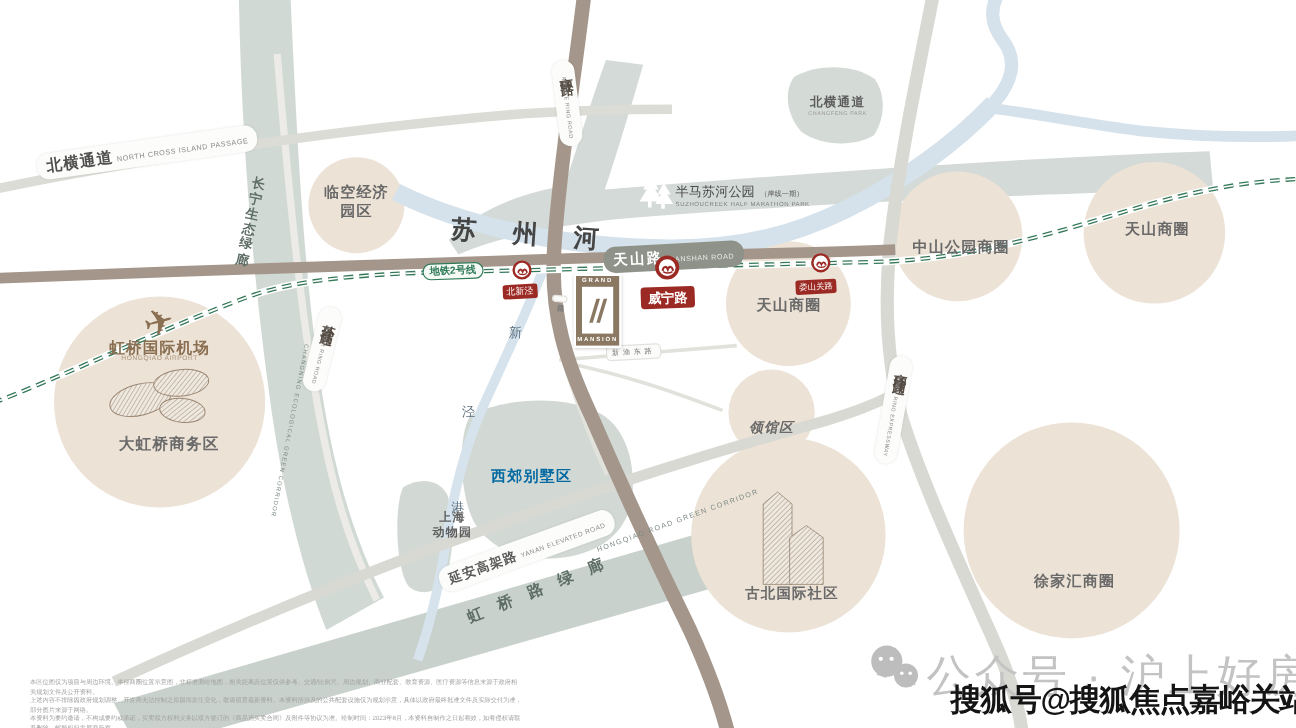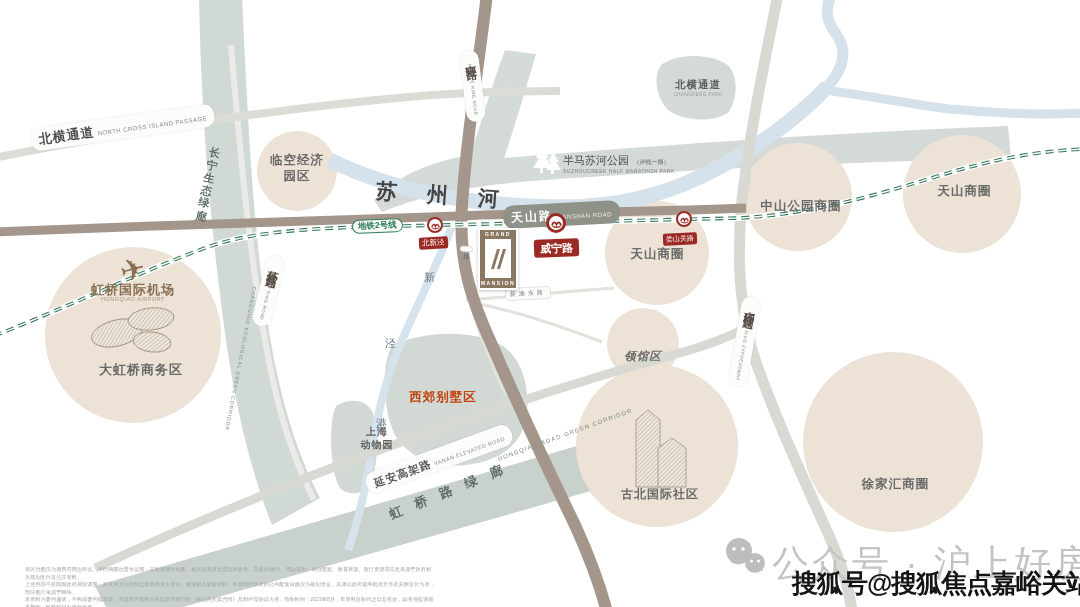--- a/index.html
+++ b/index.html
@@ -172,21 +172,21 @@
     <div>临空经济</div>
     <div>园区</div>
   </div>
   <div class="blabel" style="left:83px;top:361px;width:100px;font-size:13px;text-align:right;">大虹桥商务区</div>
   <div class="blabel" style="left:615px;top:246px;width:85px;font-size:12.5px;">天山商圈</div>
   <div class="blabel" style="left:756px;top:198px;width:90px;font-size:12.5px;">中山公园商圈</div>
   <div class="blabel" style="left:917px;top:183px;width:95px;font-size:12.5px;">天山商圈</div>
   <div class="blabel" style="left:613px;top:349px;width:60px;font-size:11.5px;font-style:italic;">领馆区</div>
   <div class="blabel" style="left:853px;top:430px;width:85px;font-size:12.5px;margin-top:46px;">徐家汇商圈</div>
   <div class="blabel" style="left:615px;top:486px;width:90px;font-size:12px;">古北国际社区</div>
-  <div class="blabel" style="left:406px;top:389px;width:74px;font-size:12.5px;color:#c2410c;">西郊别墅区</div>
+  <div class="blabel" style="left:406px;top:389px;width:74px;font-size:12.5px;color:#0369a1;">西郊别墅区</div>
   <div class="blabel" style="left:330px;top:425px;width:46px;font-size:10px;line-height:13px;color:#5f5f5f;margin-left:24px;">
     <div>上海</div>
     <div>动物园</div>
   </div>
 
   <div class="stn-ic" style="left:427px;top:217px;width:16px;height:16px;">
     <svg width="11" height="11" viewBox="0 0 12 12">
         <path d="M2,8 C2.5,4.2 5,4.2 6,7 C7,4.2 9.5,4.2 10,8" fill="none" stroke="#9c2a24" stroke-width="1.6"></path>
         <path d="M2.4,8.6 C4.4,9.8 7.6,9.8 9.6,8.6" fill="none" stroke="#9c2a24" stroke-width="1.2"></path>
       </svg>

